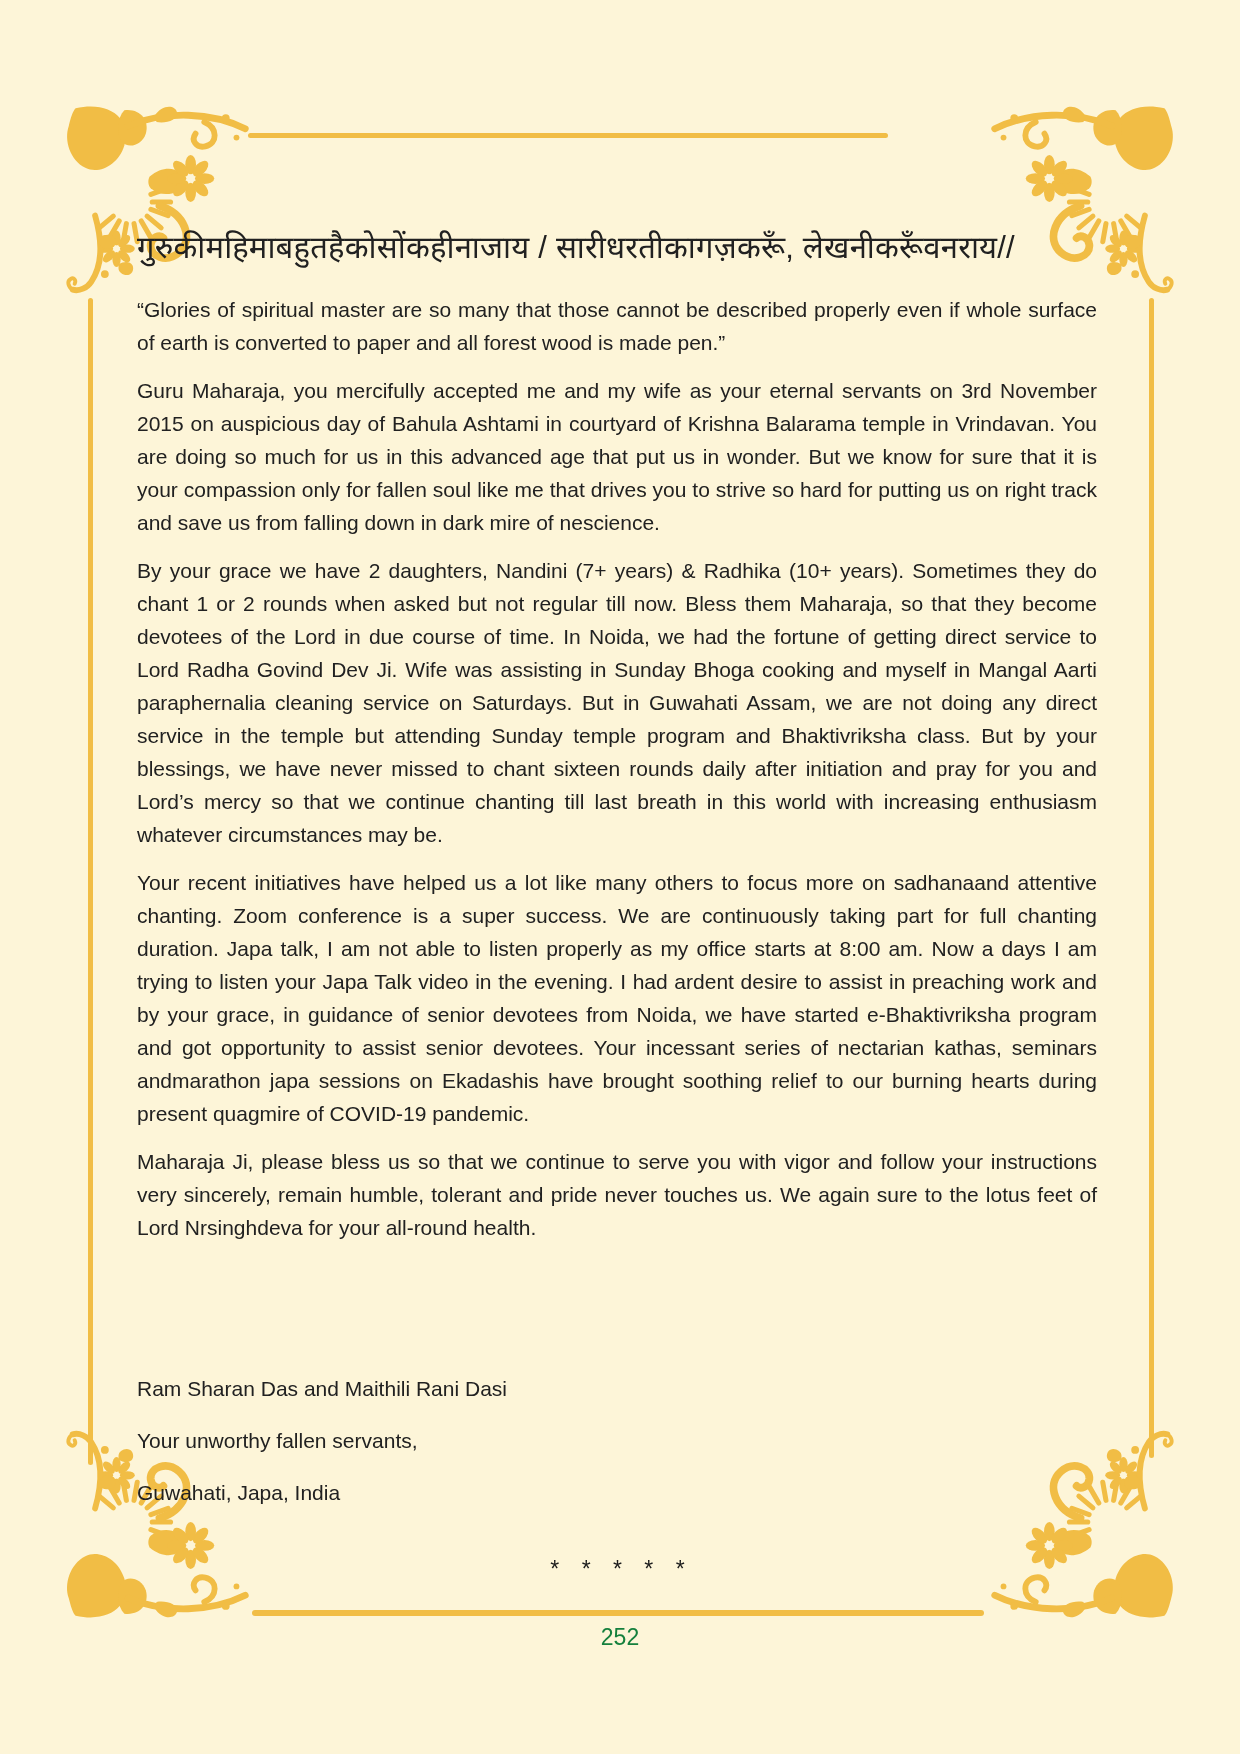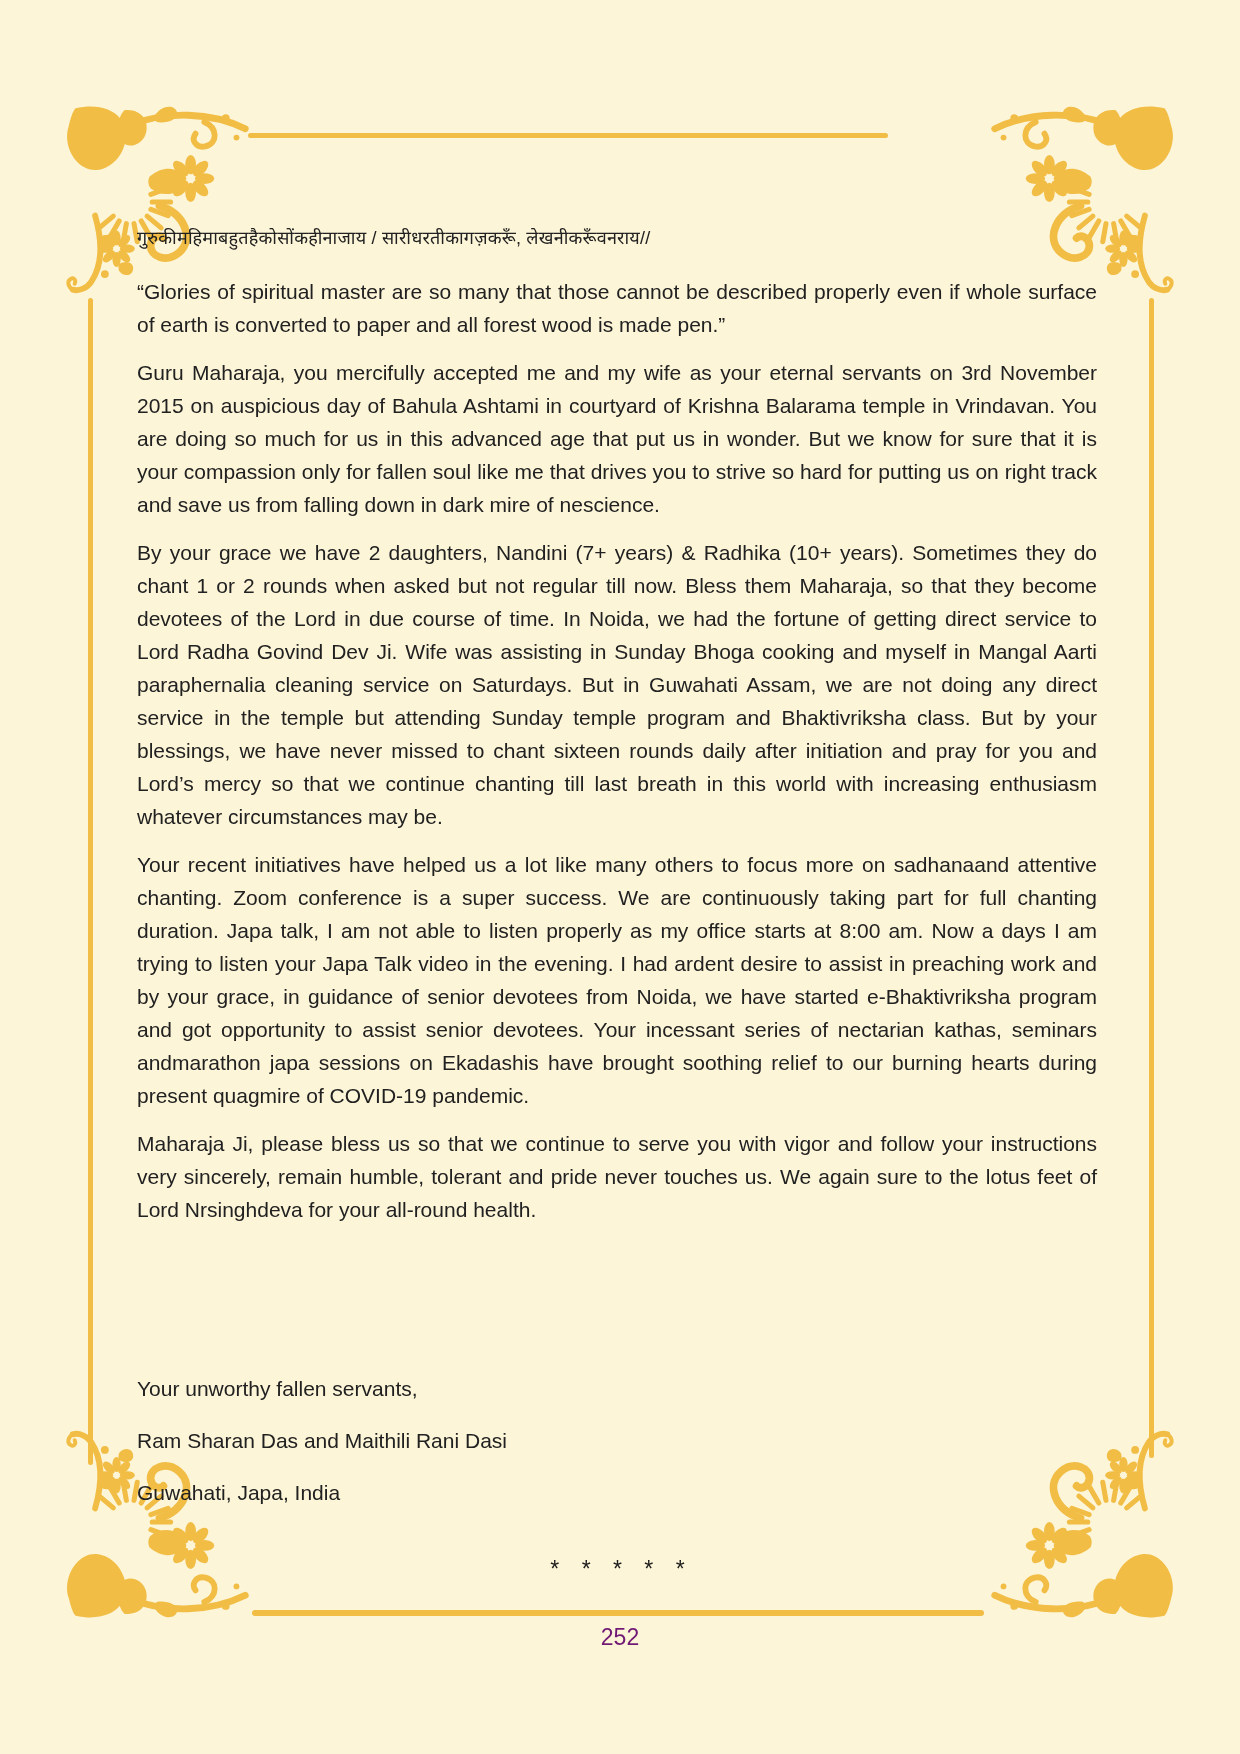--- a/index.html
+++ b/index.html
@@ -24,41 +24,41 @@
   .ornament.tl{left:60px;top:98px;}
   .ornament.tr{left:985px;top:98px;transform:scaleX(-1);}
   .ornament.bl{left:60px;top:1424px;transform:scaleY(-1);}
   .ornament.br{left:985px;top:1424px;transform:scale(-1,-1);}
 
   
   .content{
     position:absolute;left:137px;top:226px;width:972px;
   }
   .hindi{
-    font-size:18px;font-weight:400;margin:0 0 24px 0;line-height:1.4;
+    font-size:31px;font-weight:400;margin:0 0 24px 0;line-height:1.4;
     letter-spacing:0.2px;
   }
   .para{
     font-size:21px;line-height:33px;text-align:justify;
     margin:0 12px 15px 0;
   }
   .para.quote{text-align:justify;}
   .it{}
 
   .signature{position:absolute;left:137px;top:1372px;width:972px;}
   .signature p{font-size:21px;line-height:33px;margin:0 0 19px 0;}
 
   .stars{
     position:absolute;left:0;top:1556px;width:1240px;
     text-align:center;font-size:23px;letter-spacing:5px;word-spacing:6px;
     color:#1c1c1c;
   }
   .page-number{
     position:absolute;left:0;top:1624px;width:1240px;
-    text-align:center;font-size:23px;color:#701a75;
+    text-align:center;font-size:23px;color:#15803d;
   }
 </style>
 </head>
 <body>
 
 <div class="page">
 
   <svg width="0" height="0" style="position:absolute" aria-hidden="true">
     <defs>
       <g id="daisy" fill="currentColor">
@@ -137,21 +137,21 @@
     <p class="para">Guru Maharaja, you mercifully accepted me and my wife as your eternal servants on 3rd November 2015 on auspicious day of Bahula Ashtami in courtyard of Krishna Balarama temple in Vrindavan. You are doing so much for us in this advanced age that put us in wonder. But we know for sure that it is your compassion only for fallen soul like me that drives you to strive so hard for putting us on right track and save us from falling down in dark mire of nescience.</p>
 
     <p class="para">By your grace we have 2 daughters, Nandini (7+ years) &amp; Radhika (10+ years). Sometimes they do chant 1 or 2 rounds when asked but not regular till now. Bless them Maharaja, so that they become devotees of the Lord in due course of time. In Noida, we had the fortune of getting direct service to Lord Radha Govind Dev Ji. Wife was assisting in Sunday Bhoga cooking and myself in Mangal Aarti paraphernalia cleaning service on Saturdays. But in Guwahati Assam, we are not doing any direct service in the temple but attending Sunday temple program and Bhaktivriksha class. But by your blessings, we have never missed to chant sixteen rounds daily after initiation and pray for you and Lord’s mercy so that we continue chanting till last breath in this world with increasing enthusiasm whatever circumstances may be.</p>
 
     <p class="para"><span>Your recent initiatives have helped us a lot like many others to focus more on </span><span class="it">sadhana</span><span>and attentive chanting. Zoom conference is a super success. We are continuously taking part for full chanting duration. Japa talk, I am not able to listen properly as my office starts at 8:00 am. Now a days I am trying to listen your Japa Talk video in the evening. I had ardent desire to assist in preaching work and by your grace, in guidance of senior devotees from Noida, we have started e-Bhaktivriksha program and got opportunity to assist senior devotees. Your incessant series of nectarian </span><span class="it">kathas,</span><span> seminars andmarathon japa sessions on </span><span class="it">Ekadashis</span><span> have brought soothing relief to our burning hearts during present quagmire of COVID-19 pandemic.</span></p>
 
     <p class="para">Maharaja Ji, please bless us so that we continue to serve you with vigor and follow your instructions very sincerely, remain humble, tolerant and pride never touches us. We again sure to the lotus feet of Lord Nrsinghdeva for your all-round health.</p>
   </main>
 
   <div class="signature">
+    <p>Ram Sharan Das and Maithili Rani Dasi</p>
     <p>Your unworthy fallen servants,</p>
-    <p>Ram Sharan Das and Maithili Rani Dasi</p>
     <p>Guwahati, Japa, India</p>
   </div>
 
   <div class="stars">* * * * *</div>
   <div class="page-number">252</div>
 
 </div>
 
 </body></html>

